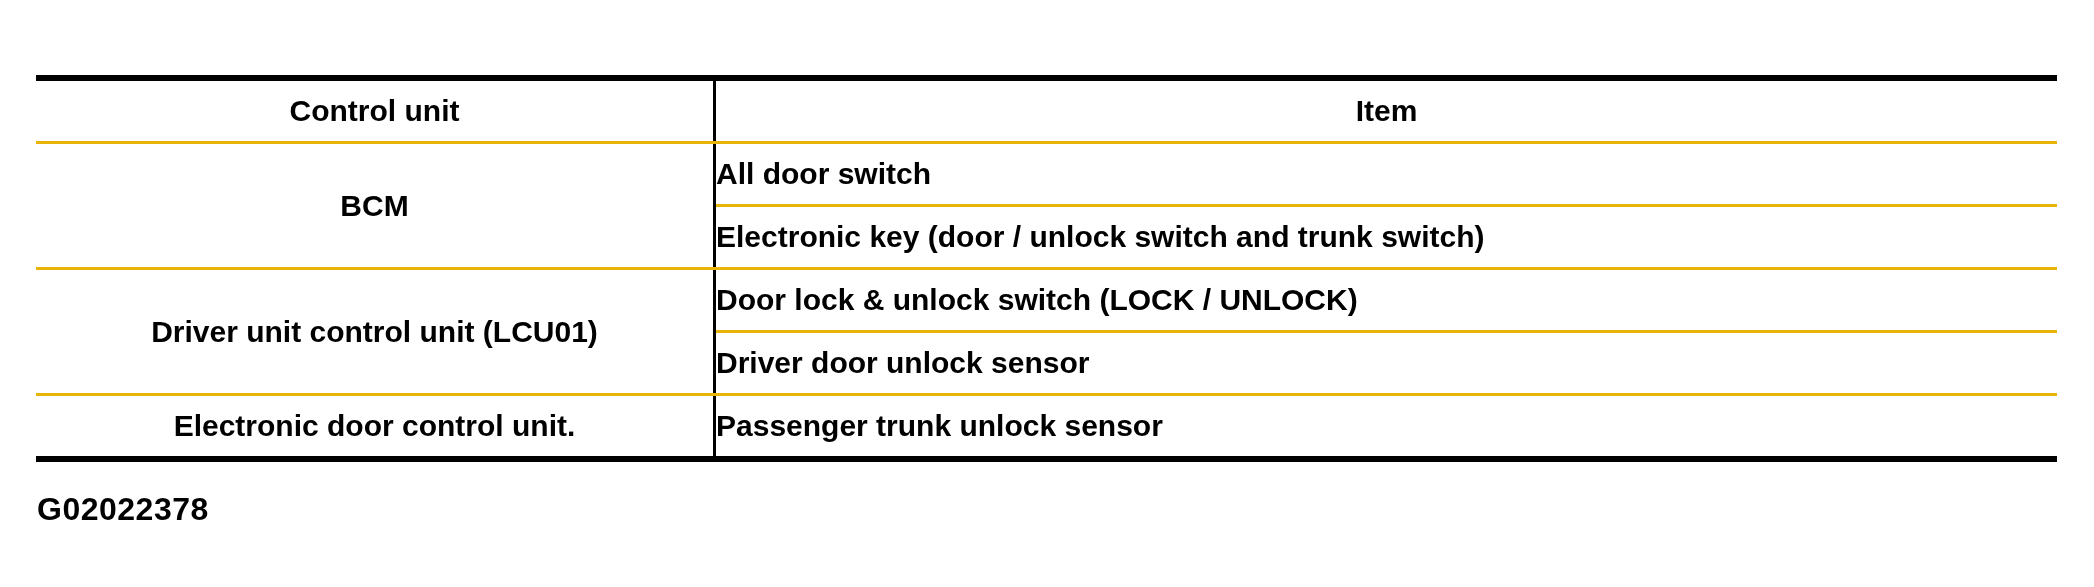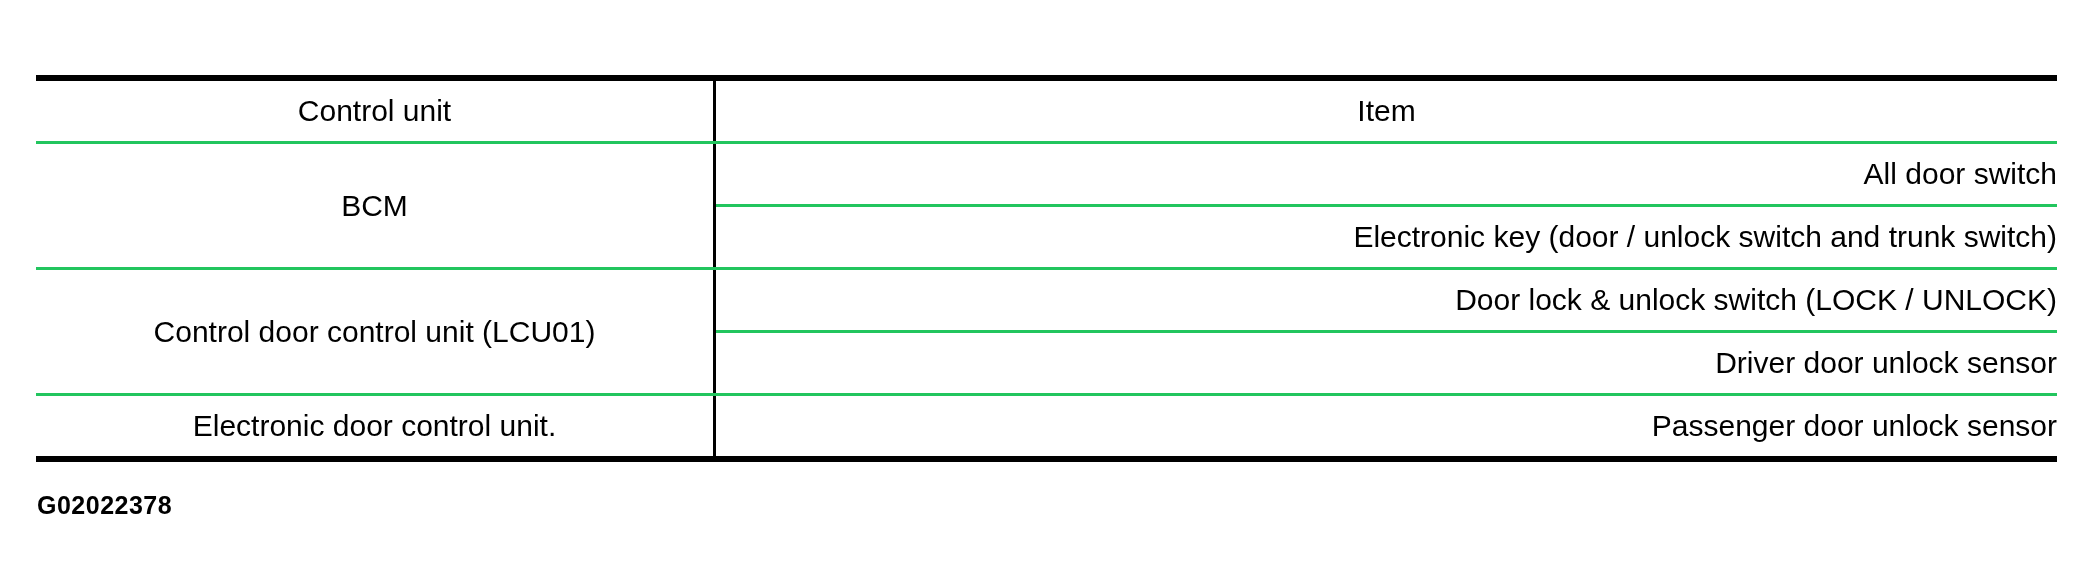--- a/index.html
+++ b/index.html
@@ -22,45 +22,45 @@
     width: 2021px;
     border-collapse: collapse;
     border-top: 6px solid #000000;
     border-bottom: 6px solid #000000;
     table-layout: fixed;
     font-size: 30px;
   }
   .doc-table th,
   .doc-table td {
     height: 60px;
-    border-bottom: 3px solid #22c55e;
-    font-weight: normal;
+    border-bottom: 3px solid #eab308;
+    font-weight: bold;
     vertical-align: middle;
     padding: 0;
     overflow: hidden;
     white-space: nowrap;
   }
   .col-control {
     width: 677px;
     border-right: 3px solid #000000;
     text-align: center;
   }
   .col-item {
-    text-align: right;
+    text-align: left;
     padding-left: 24px;
   }
   .doc-table th.col-item {
     text-align: center;
     padding-left: 0;
   }
   .figure-id {
     position: absolute;
     left: 37px;
     top: 491px;
-    font-size: 25px;
+    font-size: 32px;
     font-weight: bold;
     letter-spacing: 0.5px;
   }
 </style>
 </head>
 <body>
 
 <table class="doc-table">
   <tbody>
     <tr>
@@ -70,27 +70,27 @@
 
     <tr>
       <td class="col-control" rowspan="2">BCM</td>
       <td class="col-item">All door switch</td>
     </tr>
     <tr>
       <td class="col-item">Electronic key (door / unlock switch and trunk switch)</td>
     </tr>
 
     <tr>
-      <td class="col-control" rowspan="2">Control door control unit (LCU01)</td>
+      <td class="col-control" rowspan="2">Driver unit control unit (LCU01)</td>
       <td class="col-item">Door lock &amp; unlock switch (LOCK / UNLOCK)</td>
     </tr>
     <tr>
       <td class="col-item">Driver door unlock sensor</td>
     </tr>
 
     <tr>
       <td class="col-control">Electronic door control unit.</td>
-      <td class="col-item">Passenger door unlock sensor</td>
+      <td class="col-item">Passenger trunk unlock sensor</td>
     </tr>
   </tbody>
 </table>
 
 <div class="figure-id">G02022378</div>
 
 </body></html>

